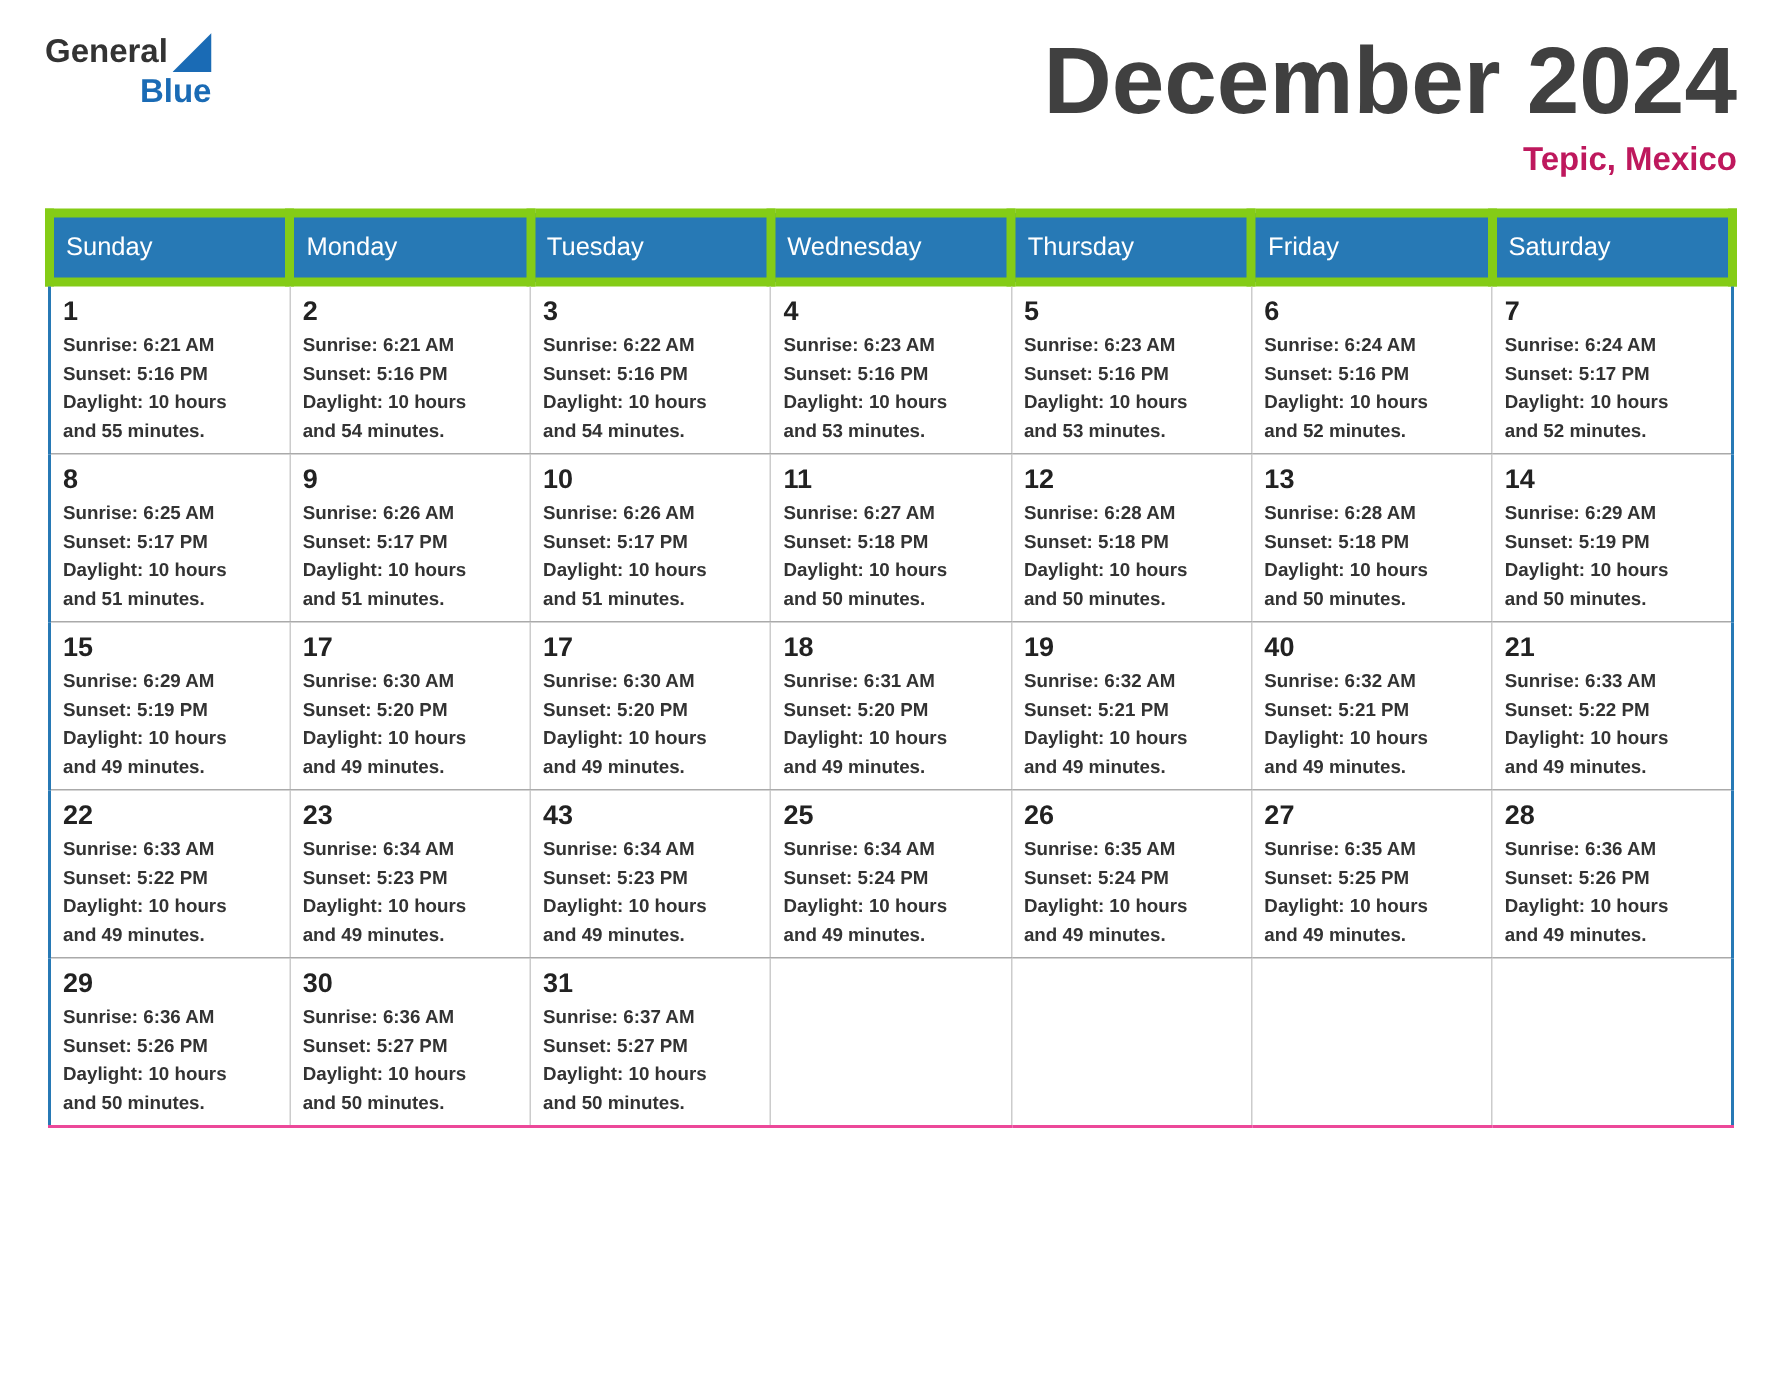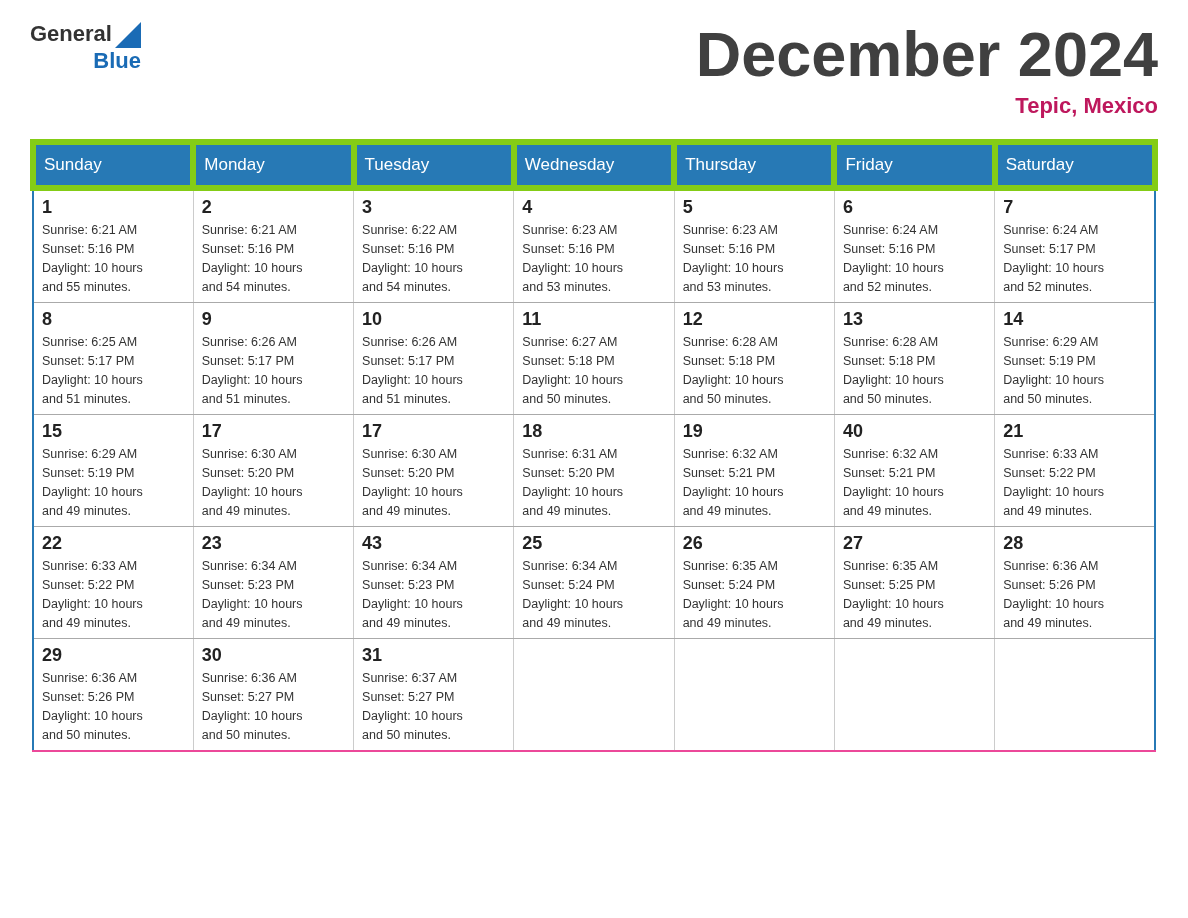--- a/index.html
+++ b/index.html
@@ -81,20 +81,21 @@
       font-size: 18px;
       font-weight: bold;
       color: #222;
       display: block;
       margin-bottom: 3px;
     }
     .day-info {
       font-size: 12.5px;
       line-height: 1.5;
       color: #333;
+      font-weight: bold;
     }
     .empty-cell {
       background: #fff;
     }
     .calendar-table tr td:first-child {
       border-left: 2px solid #2779b5;
     }
     .calendar-table tr td:last-child {
       border-right: 2px solid #2779b5;
     }

